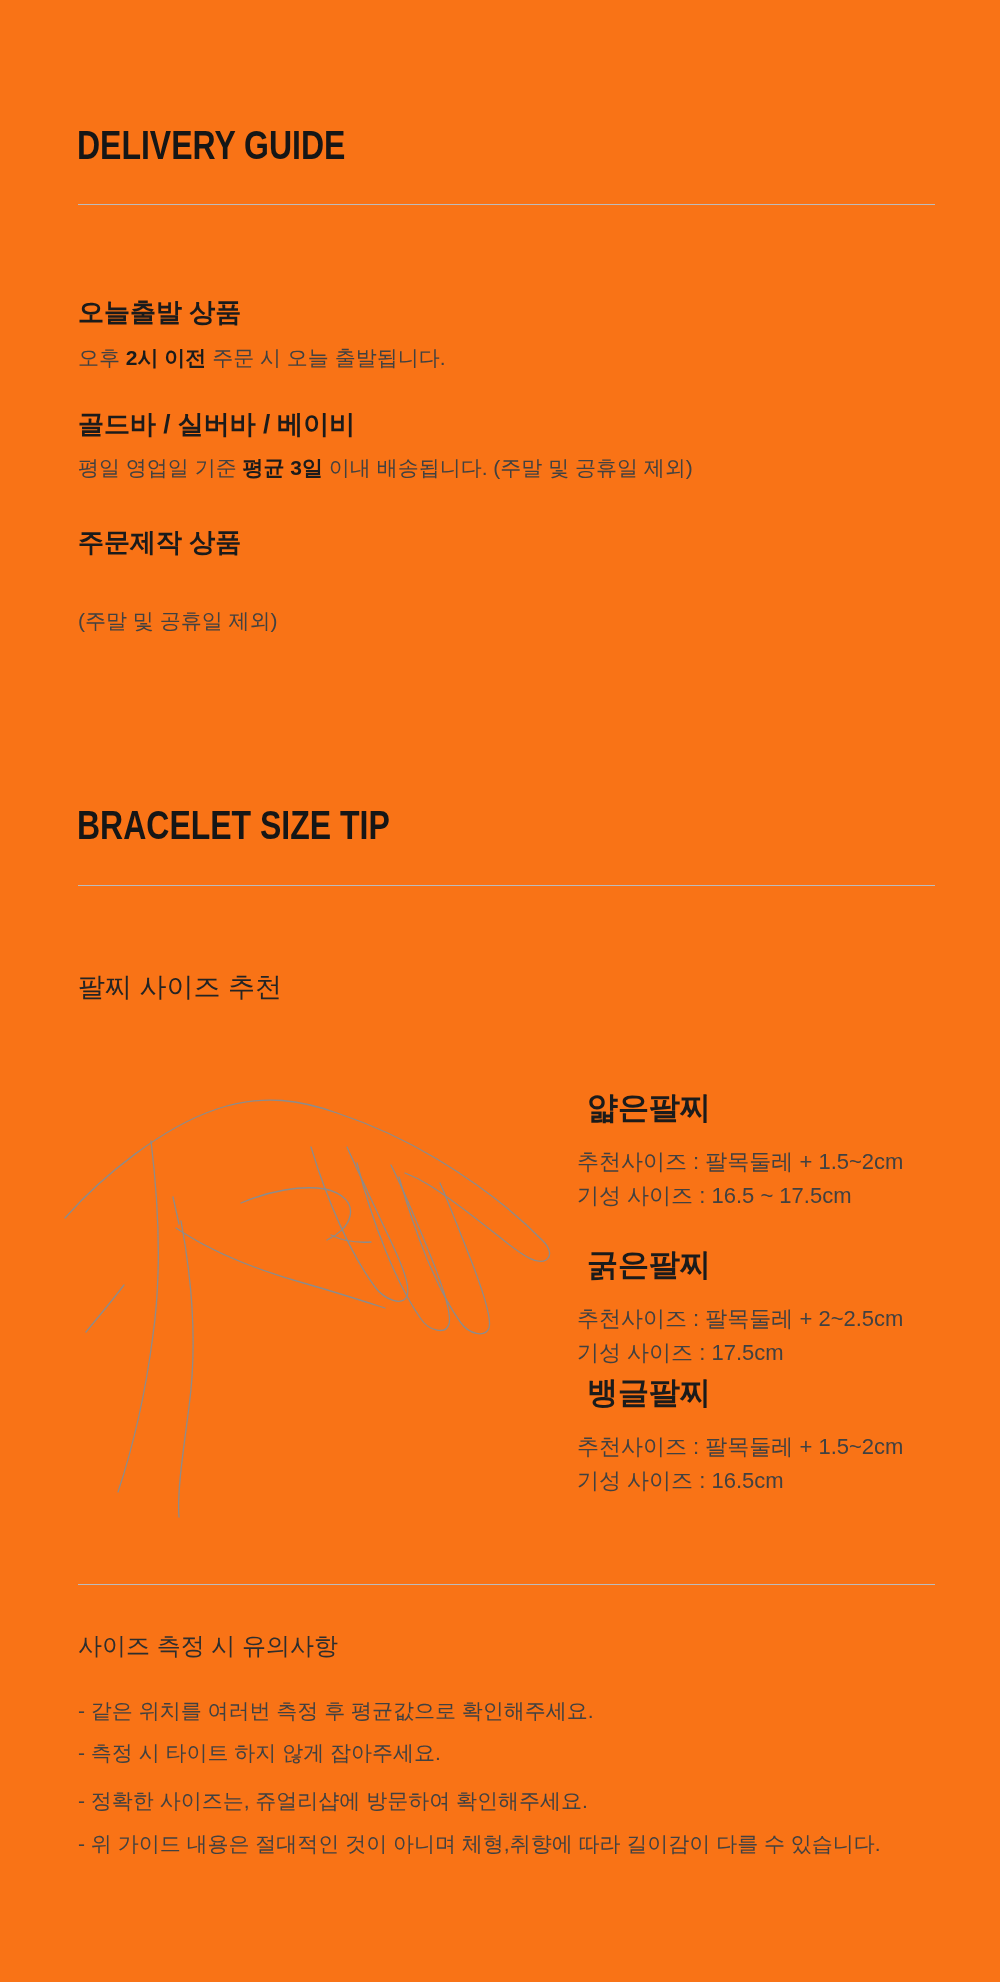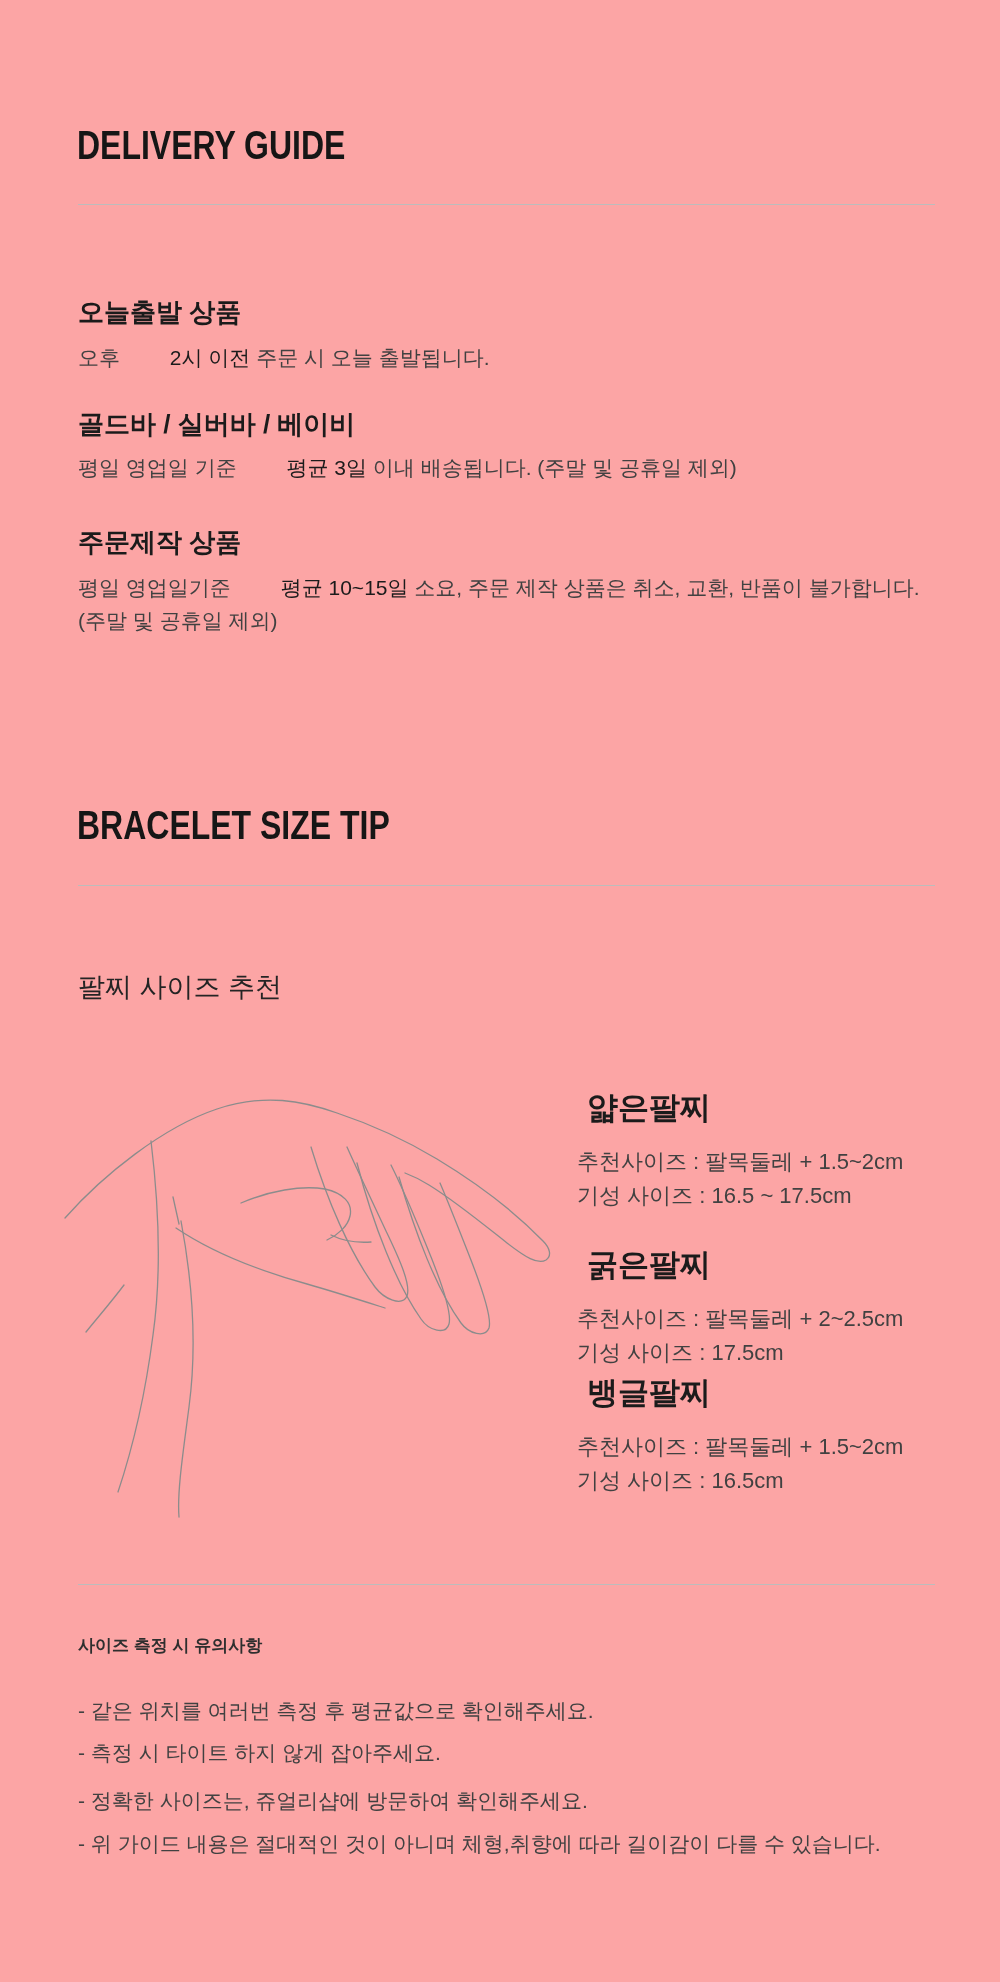--- a/index.html
+++ b/index.html
@@ -2,21 +2,21 @@
 <html><head>
 <meta charset="utf-8">
 <style>
   html, body { margin: 0; padding: 0; }
   body { background: #e9e9e9; }
   .page {
     position: relative;
     width: 1000px;
     height: 1982px;
     margin: 0 auto;
-    background: #fca5a5;
+    background: #f97316;
     overflow: hidden;
     font-family: "Liberation Sans", "DejaVu Sans", sans-serif;
     color: #414141;
   }
   .abs { position: absolute; left: 78px; white-space: nowrap; }
   .display-title {
     position: absolute;
     left: 77px;
     margin: 0;
     font-size: 41px;
@@ -40,21 +40,21 @@
     line-height: 30px;
     font-weight: bold;
     color: #1b1b1b;
   }
   .k-body {
     font-size: 21px;
     line-height: 28px;
     font-weight: normal;
     color: #414141;
   }
-  .k-body .b { font-weight: normal; color: #1b1b1b; margin-left: 44px; }
+  .k-body .b { font-weight: bold; color: #1b1b1b; }
   .subtitle {
     position: absolute;
     left: 78px;
     width: 857px;
     font-size: 27px;
     line-height: 32px;
     color: #242424;
     white-space: nowrap;
   }
   .type-head {
@@ -69,24 +69,24 @@
   .type-line {
     position: absolute;
     left: 553px;
     font-size: 22px;
     line-height: 28px;
     color: #414141;
     white-space: nowrap;
     margin-left: 24px;
   }
   .notes-head {
-    font-size: 17px;
+    font-size: 24px;
     line-height: 30px;
     color: #2e2e2e;
-    font-weight: bold;
+    font-weight: normal;
     text-align: center;
   }
   .hand-illustration {
     position: absolute;
     left: 55px;
     top: 1085px;
     width: 520px;
     height: 440px;
   }
 </style>
@@ -98,21 +98,20 @@
   <h1 class="display-title" style="top:125px">DELIVERY GUIDE</h1>
   <div class="hr" style="top:204px"></div>
 
   <div class="abs k-head" style="top:297px">오늘출발 상품</div>
   <div class="abs k-body" style="top:344px"><span>오후 </span><span class="b">2시 이전</span><span> 주문 시 오늘 출발됩니다.</span></div>
 
   <div class="abs k-head" style="top:409px">골드바 / 실버바 / 베이비</div>
   <div class="abs k-body" style="top:454px"><span>평일 영업일 기준 </span><span class="b">평균 3일</span><span> 이내 배송됩니다. (주말 및 공휴일 제외)</span></div>
 
   <div class="abs k-head" style="top:527px">주문제작 상품</div>
-  <div class="abs k-body" style="top:574px"><span>평일 영업일기준 </span><span class="b">평균 10~15일</span><span> 소요, 주문 제작 상품은 취소, 교환, 반품이 불가합니다.</span></div>
   <div class="abs k-body" style="top:607px">(주말 및 공휴일 제외)</div>
 
   <h1 class="display-title" style="top:805px">BRACELET SIZE TIP</h1>
   <div class="hr" style="top:885px"></div>
 
   <div class="subtitle" style="top:971px">팔찌 사이즈 추천</div>
 
   <svg class="hand-illustration" viewBox="0 0 520 440" aria-hidden="true">
     <g fill="none" stroke="#8c8c8c" stroke-width="1.3" stroke-linecap="round" stroke-linejoin="round">
 

